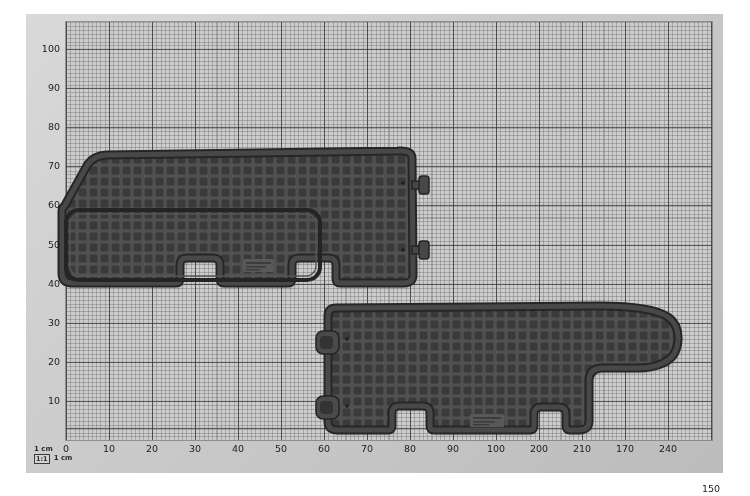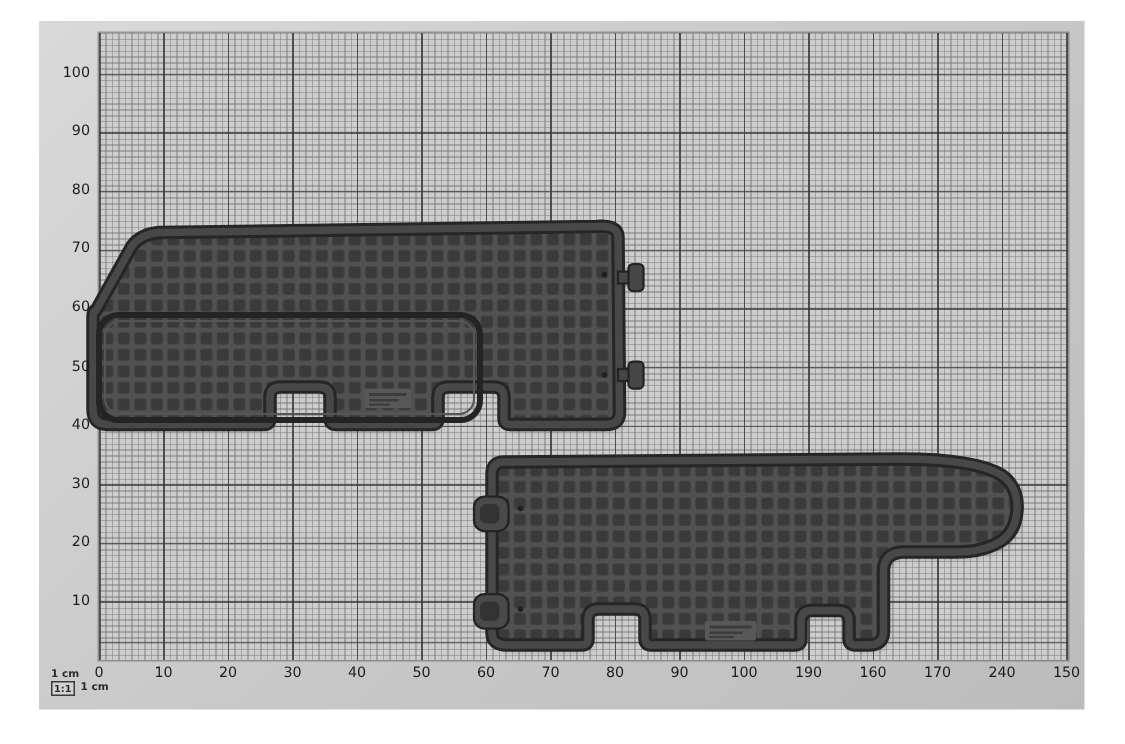--- a/index.html
+++ b/index.html
@@ -120,25 +120,25 @@
       <span class="tick xtick" style="left: 68px;">10</span>
       <span class="tick xtick" style="left: 111px;">20</span>
       <span class="tick xtick" style="left: 154px;">30</span>
       <span class="tick xtick" style="left: 197px;">40</span>
       <span class="tick xtick" style="left: 240px;">50</span>
       <span class="tick xtick" style="left: 283px;">60</span>
       <span class="tick xtick" style="left: 326px;">70</span>
       <span class="tick xtick" style="left: 369px;">80</span>
       <span class="tick xtick" style="left: 412px;">90</span>
       <span class="tick xtick" style="left: 455px;">100</span>
-      <span class="tick xtick" style="left: 498px;">190</span>
-      <span class="tick xtick" style="left: 541px;">160</span>
+      <span class="tick xtick" style="left: 498px;">200</span>
+      <span class="tick xtick" style="left: 541px;">210</span>
       <span class="tick xtick" style="left: 584px;">170</span>
       <span class="tick xtick" style="left: 627px;">240</span>
-      <span class="tick xtick" style="left: 670px;">150</span>
+      <span class="tick xtick" style="left: 670px; margin-top: 40px;">150</span>
       <span class="tick ytick" style="top: 380.9px;">10</span>
       <span class="tick ytick" style="top: 341.8px;">20</span>
       <span class="tick ytick" style="top: 302.7px;">30</span>
       <span class="tick ytick" style="top: 263.6px;">40</span>
       <span class="tick ytick" style="top: 224.5px;">50</span>
       <span class="tick ytick" style="top: 185.4px;">60</span>
       <span class="tick ytick" style="top: 146.3px;">70</span>
       <span class="tick ytick" style="top: 107.2px;">80</span>
       <span class="tick ytick" style="top: 68.1px;">90</span>
       <span class="tick ytick" style="top: 29px;">100</span>

